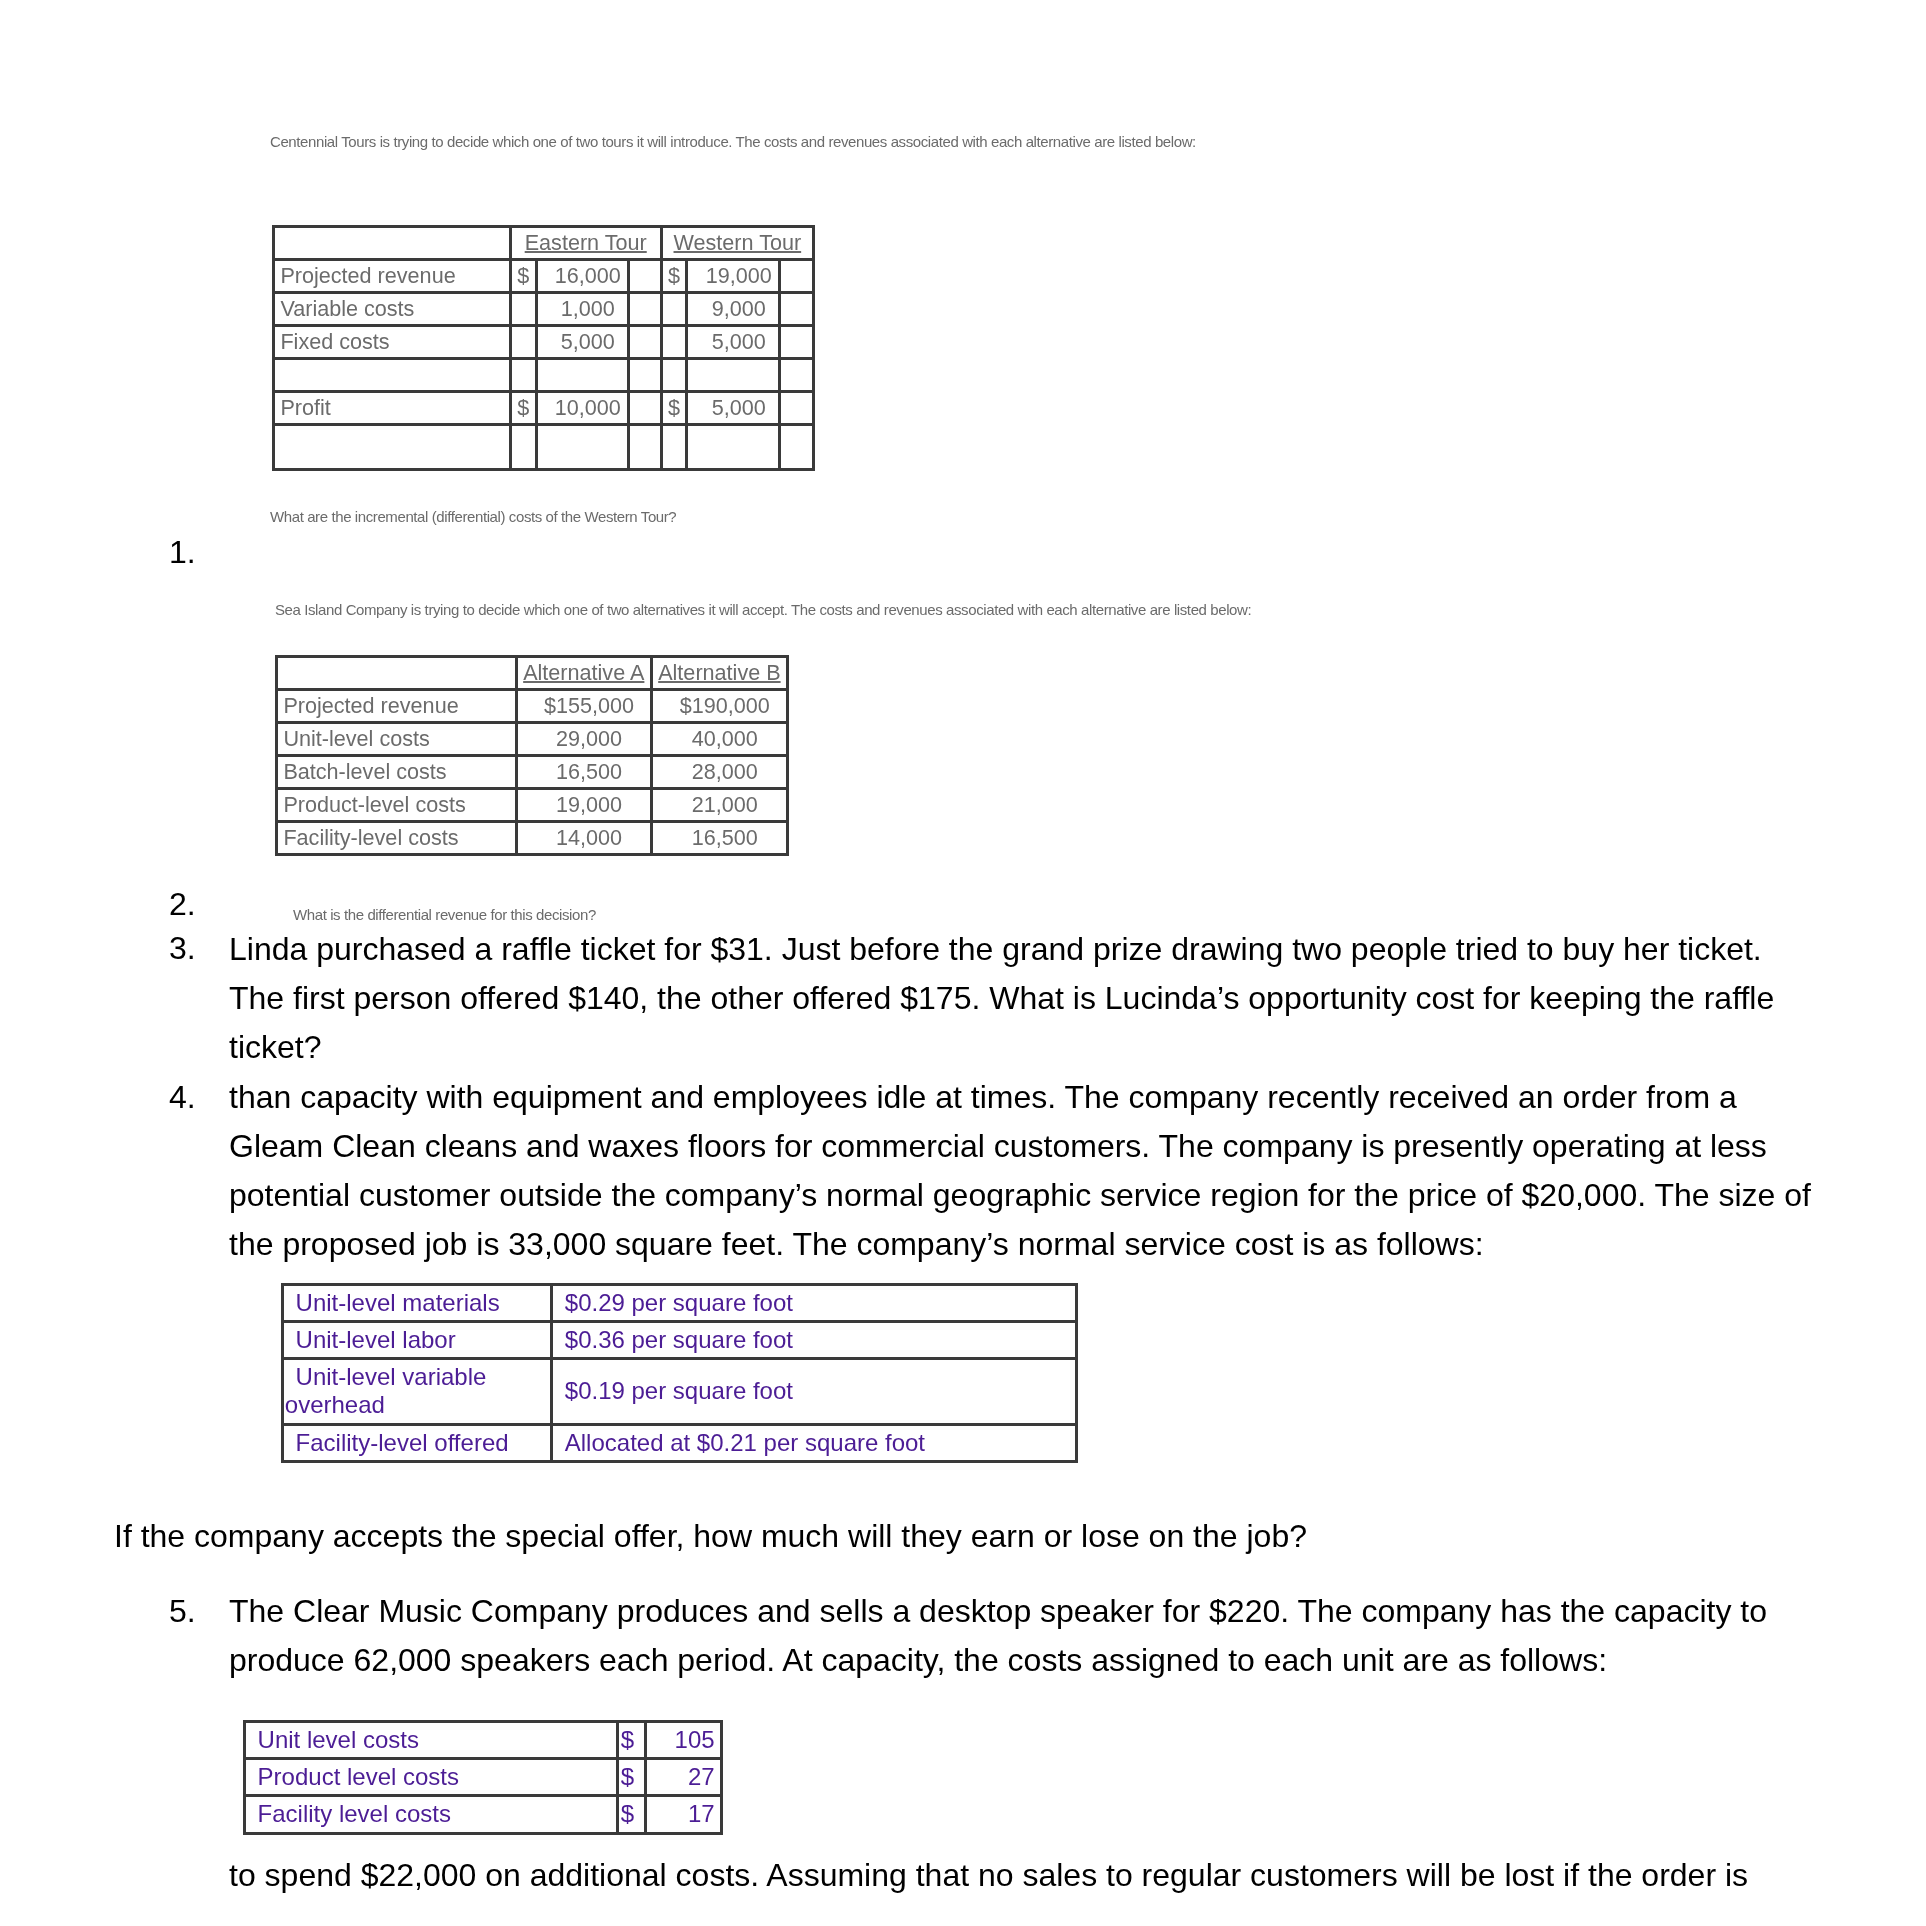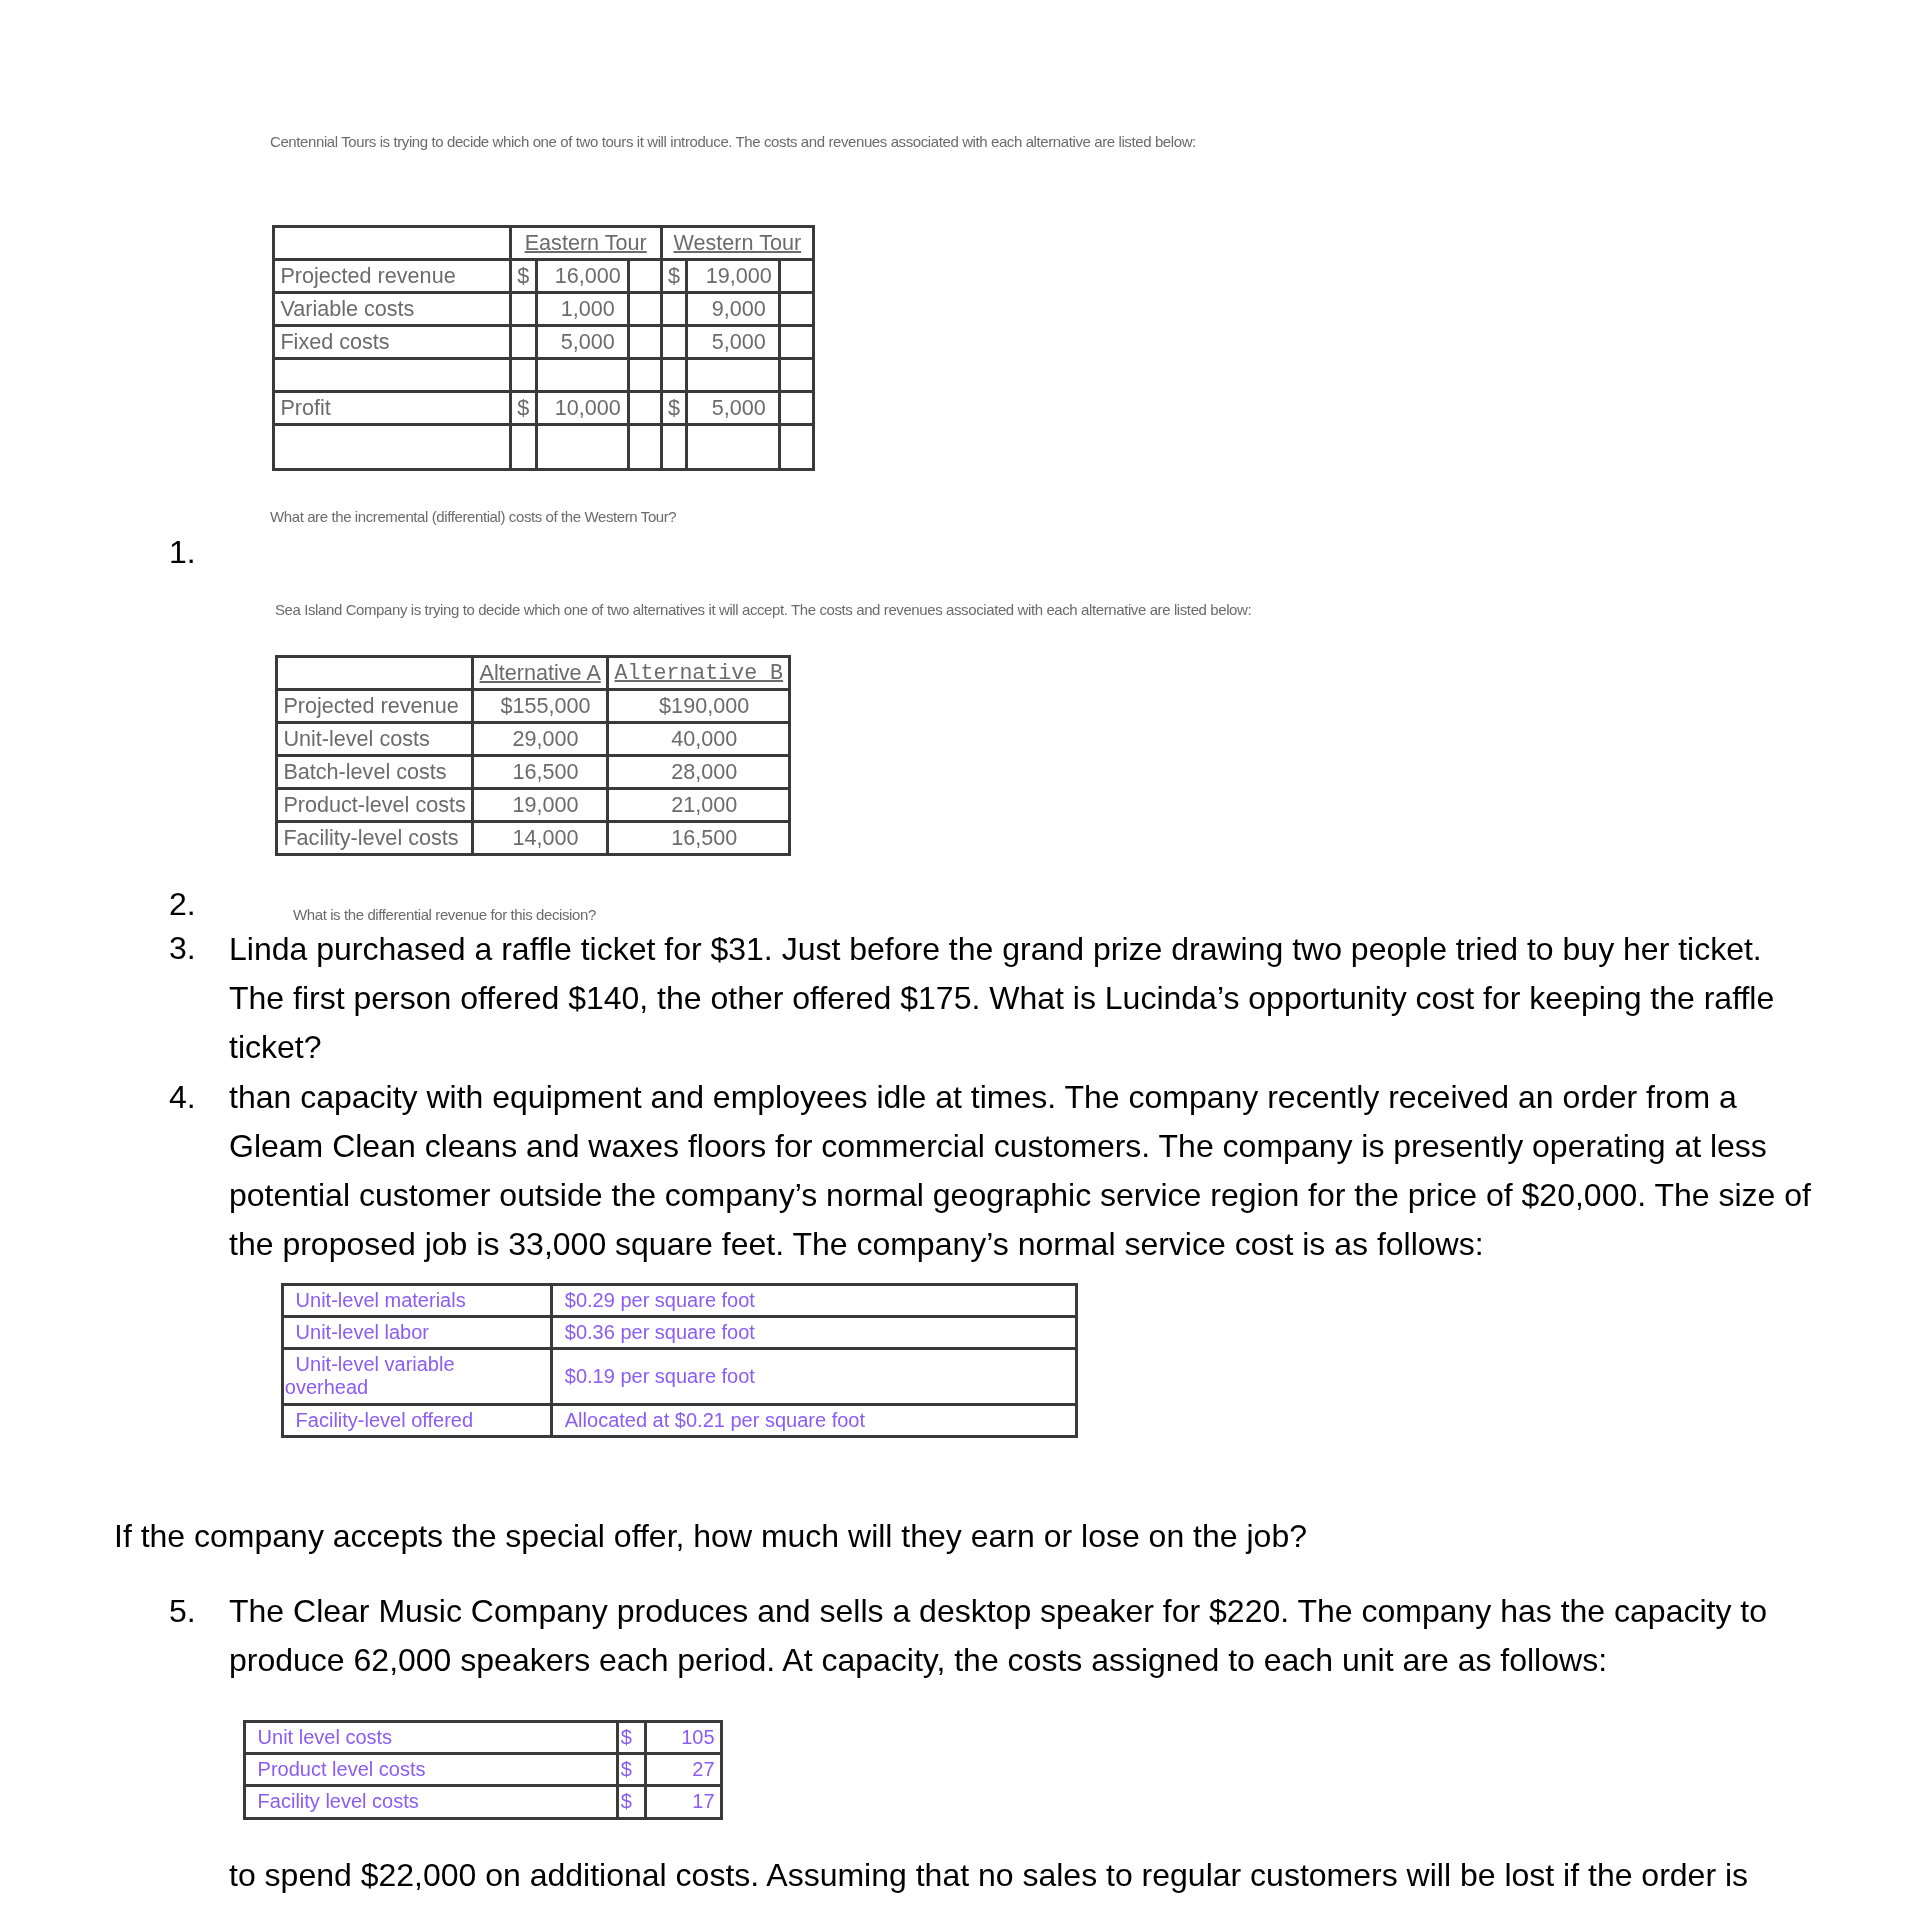--- a/index.html
+++ b/index.html
@@ -6,21 +6,21 @@
   body { width: 1965px; height: 2542px; position: relative; overflow: hidden; font-family: "Liberation Sans", sans-serif; color: #000; }
   .abs { position: absolute; }
   .gray-text { color: #6b6b6b; font-family: "Liberation Sans", sans-serif; }
   .q-intro { font-size: 15px; letter-spacing: -0.4px; }
   .num { font-size: 32px; font-family: "Liberation Sans", sans-serif; }
   .body-text { font-size: 32px; line-height: 49px; font-family: "Liberation Sans", sans-serif; }
   table.gt { border-collapse: collapse; color: #6b6b6b; font-size: 21.6px; }
   table.gt td { border: 3.1px solid #3a3a3a; padding: 1.5px 5.4px; height: 27px; white-space: nowrap; }
   table.gt td.r { text-align: center; padding-left: 16px; }
   .hdr u { text-decoration: underline; text-decoration-thickness: 2.3px; }
-  table.big { border-collapse: collapse; color: #8b5cf6; font-size: 20px; }
+  table.big { border-collapse: collapse; color: #4c1d95; font-size: 24px; }
   table.big td { border: 3.1px solid #3a3a3a; padding: 3.1px 11.6px; white-space: nowrap; }
 </style>
 </head>
 <body>
 
 <div class="abs gray-text q-intro" style="left:270px; top:133px;">Centennial Tours is trying to decide which one of two tours it will introduce. The costs and revenues associated with each alternative are listed below:</div>
 
 <table class="abs gt" style="left:272px; top:225px; width:543px;">
   <tbody>
       <tr class="hdr">
@@ -88,21 +88,21 @@
 <div class="abs gray-text q-intro" style="left:270px; top:508px;">What are the incremental (differential) costs of the Western Tour?</div>
 <div class="abs num" style="left:169px; top:534px;">1.</div>
 
 <div class="abs gray-text q-intro" style="left:275px; top:601px;">Sea Island Company is trying to decide which one of two alternatives it will accept. The costs and revenues associated with each alternative are listed below:</div>
 
 <table class="abs gt" style="left:275px; top:655px; width:514px;">
   <tbody>
       <tr class="hdr">
     <td style="width:231px;"></td>
     <td style="text-align:center;"><u>Alternative A</u></td>
-    <td style="text-align:center;font-family:Liberation Mono, monospace;"><u>Alternative B</u></td>
+    <td style="text-align:center;"><u>Alternative B</u></td>
   </tr>
   <tr>
         <td>Projected revenue</td>
         <td class="r">$155,000</td>
         <td class="r">$190,000</td>
       </tr>
   <tr>
         <td>Unit-level costs</td>
         <td class="r">29,000</td>
         <td class="r">40,000</td>

